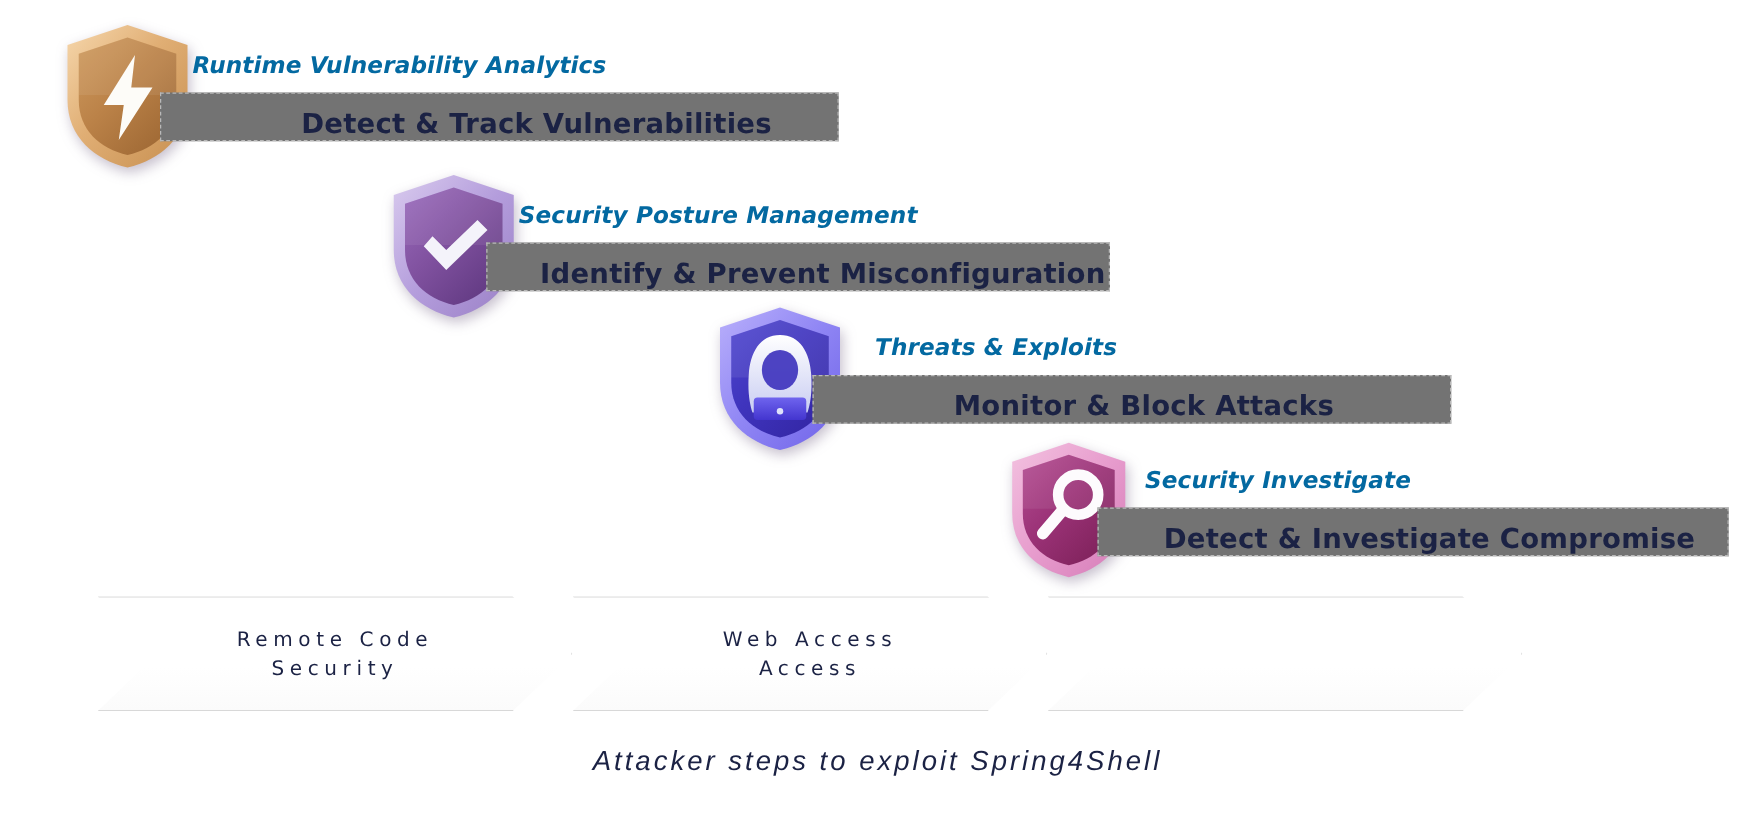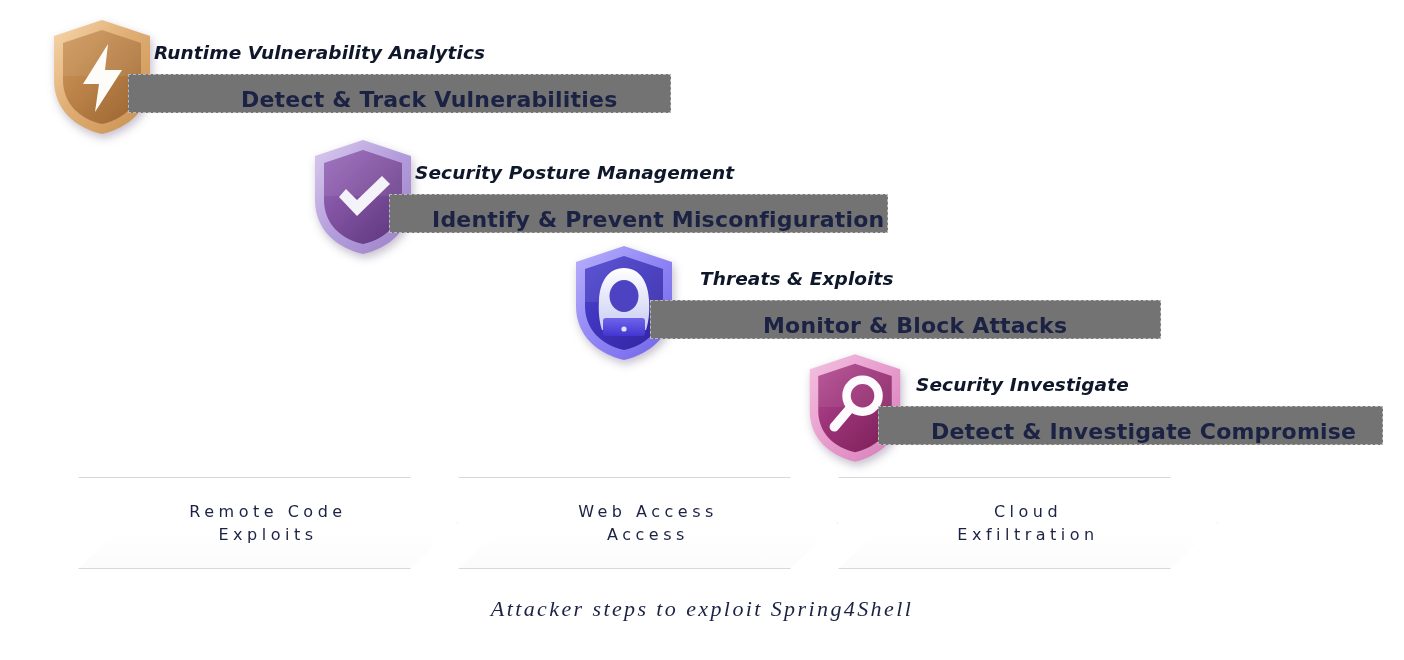--- a/index.html
+++ b/index.html
@@ -11,21 +11,21 @@
   
   .cap-row{position:absolute;}
 
   .cap-shield{position:absolute;left:0;top:0;width:104px;height:118px;}
   .cap-shield svg{display:block;width:104px;height:118px;
                   filter:drop-shadow(2px 4px 5px rgba(90,70,110,.35));}
 
   .cap-title{position:absolute;white-space:nowrap;
              font-family:"DejaVu Sans","Liberation Sans",sans-serif;
              font-style:italic;font-weight:600;font-size:18.5px;
-             color:#0f172a;letter-spacing:.1px;}
+             color:#0369a1;letter-spacing:.1px;}
 
   .cap-box{position:absolute;background:#737373;
            border:1px dashed #b9b9b9;box-sizing:border-box;
            display:flex;align-items:flex-end;}
   .cap-box-label{font-family:"DejaVu Sans","Liberation Sans",sans-serif;
                  font-weight:700;font-size:22px;color:#1b2244;
                  white-space:nowrap;letter-spacing:.2px;}
 
   
   .chev{position:absolute;top:477px;height:92px;}
@@ -42,21 +42,21 @@
       transform:translate(2px,3px);filter:blur(3px);z-index:-1;}
   .chev-text{position:absolute;left:48px;right:48px;top:0;bottom:0;
       display:flex;flex-direction:column;align-items:center;justify-content:center;
       font-family:"DejaVu Sans","Liberation Sans",sans-serif;
       font-size:16px;color:#1b2244;letter-spacing:4.5px;line-height:1.45;
       text-align:center;}
   .chev-text span{display:block;}
 
   
   #caption{position:absolute;width:1404px;top:596px;left:0;text-align:center;
-           font-family:Liberation Serif, serif;
+           font-family:Liberation Sans, sans-serif;
            font-style:italic;font-size:22px;color:#1b2244;letter-spacing:2.4px;}
 </style>
 </head>
 <body>
 
 <div id="stage">
 
   <div class="cap-row" style="left:50px;top:18px;">
     <div class="cap-shield">
       <svg viewBox="0 0 104 118">
@@ -175,37 +175,33 @@
     <div class="cap-box" style="left:72px;top:54px;width:505px;height:39px;padding-left:52px;">
       <span class="cap-box-label">Detect &amp; Investigate Compromise</span>
     </div>
   </div>
 
   <div class="chev" style="left:78px;width:380px;">
     <div class="chev-shadow"></div>
     <div class="chev-shape"></div>
     <div class="chev-text">
       <span>Remote Code</span>
-      <span>Exploits</span>
+      <span>Security</span>
     </div>
   </div>
 
   <div class="chev" style="left:458px;width:380px;">
     <div class="chev-shadow"></div>
     <div class="chev-shape"></div>
     <div class="chev-text">
       <span>Web Access</span>
       <span>Access</span>
     </div>
   </div>
 
   <div class="chev" style="left:838px;width:380px;">
     <div class="chev-shadow"></div>
     <div class="chev-shape"></div>
-    <div class="chev-text">
-      <span>Cloud</span>
-      <span>Exfiltration</span>
-    </div>
   </div>
 
   <div id="caption">Attacker steps to exploit Spring4Shell</div>
 
 </div>
 
 </body></html>

